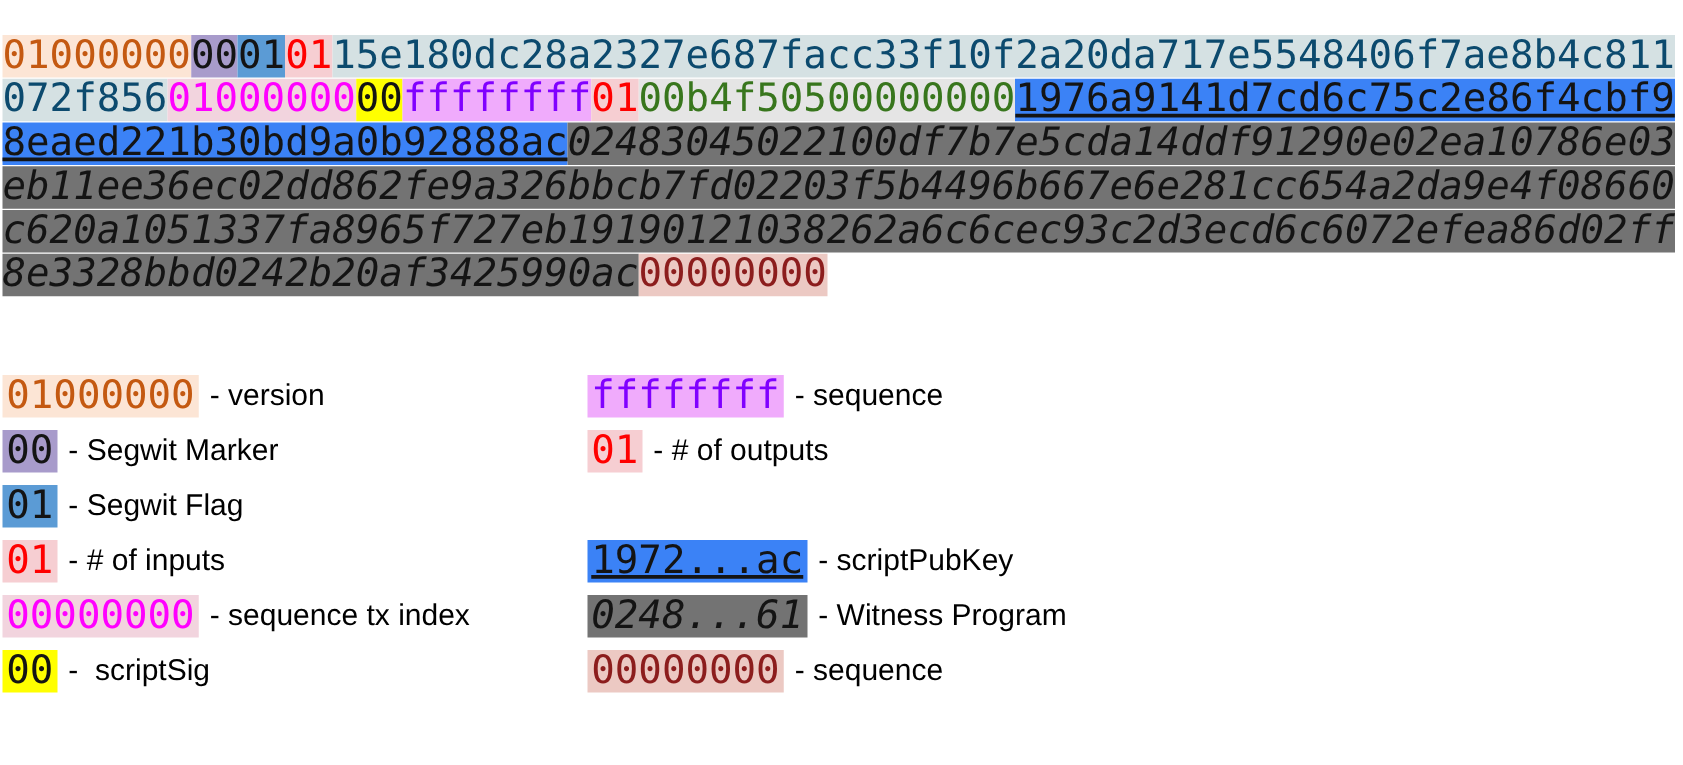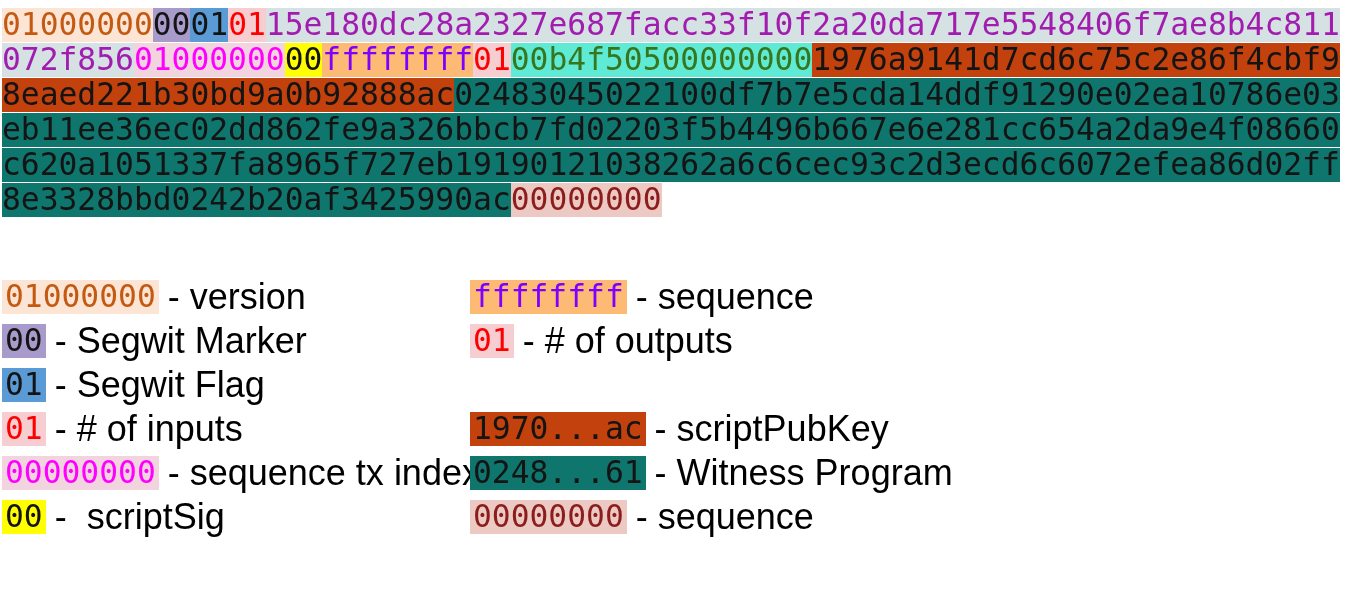--- a/index.html
+++ b/index.html
@@ -1,41 +1,41 @@
 <!DOCTYPE html>
 <html><head>
 <meta charset="utf-8">
 <style>
   html,body{margin:0;padding:0;background:#ffffff;width:1346px;height:612px;overflow:hidden;}
-  .figure{padding:8px 0 0 2px;font-family:"DejaVu Sans Mono",monospace;}
+  .figure{padding:28px 0 0 2px;font-family:"DejaVu Sans Mono",monospace;}
   
   .hexblock{font-size:31.3px;}
   .hexline{display:flex;height:35px;}
   .hexline .seg{display:inline-block;height:34px;line-height:33px;white-space:pre;}
   
   .f-version  {color:#c45911;background:#fce5d5;}
   .f-marker   {color:#141414;background:#a89bcb;}
   .f-flag     {color:#141414;background:#5b9bd5;}
   .f-incount  {color:#ff0000;background:#f6ced2;}
-  .f-prevhash {color:#a21caf;background:#d5e1e3;text-align:right;}
+  .f-prevhash {color:#0c4a6e;background:#d5e1e3;text-align:right;}
   .f-previdx  {color:#ff00ff;background:#f2d4de;}
   .f-scriptsig{color:#141414;background:#ffff00;}
-  .f-sequence {color:#8000ff;background:#fdba74;}
+  .f-sequence {color:#8000ff;background:#f0abfc;}
   .f-outcount {color:#ff0000;background:#f6ced2;}
-  .f-amount   {color:#38761d;background:#5eead4;}
-  .f-spk      {color:#141414;background:#c2410c;}
-  .f-witness  {color:#141414;background:#0f766e;}
+  .f-amount   {color:#38761d;background:#e5e5e5;}
+  .f-spk      {color:#141414;background:#3b82f6;text-decoration:underline;}
+  .f-witness  {color:#141414;background:#737373;font-style:italic;}
   .f-locktime {color:#8c1d1d;background:#ecc9c3;}
   
   .legend{display:flex;margin-top:62px;}
   .lcol{display:flex;flex-direction:column;}
   .lcol.left{width:468px;}
   .lrow{display:flex;align-items:center;height:34px;margin-bottom:10px;}
   .swatch{display:inline-block;font-size:31.3px;height:34px;line-height:33px;padding:0 3px;white-space:pre;}
-  .llabel{font-family:"Liberation Sans","DejaVu Sans",sans-serif;font-size:36px;color:#000000;margin-left:9px;white-space:pre;text-align:right;}
+  .llabel{font-family:"Liberation Sans","DejaVu Sans",sans-serif;font-size:24px;color:#000000;margin-left:9px;white-space:pre;text-align:right;}
 </style>
 </head>
 <body>
 
 <div class="figure">
 
   <div class="hexblock">
     <div class="hexline">
         <span class="seg f-version">01000000</span>
         <span class="seg f-marker">00</span>
@@ -100,21 +100,21 @@
         <span class="swatch f-sequence">ffffffff</span>
         <span class="llabel">- sequence</span>
       </div>
       <div class="lrow">
         <span class="swatch f-outcount">01</span>
         <span class="llabel">- # of outputs</span>
       </div>
       <div class="lrow">
       </div>
       <div class="lrow">
-        <span class="swatch f-spk">1970...ac</span>
+        <span class="swatch f-spk">1972...ac</span>
         <span class="llabel">- scriptPubKey</span>
       </div>
       <div class="lrow">
         <span class="swatch f-witness">0248...61</span>
         <span class="llabel">- Witness Program</span>
       </div>
       <div class="lrow">
         <span class="swatch f-locktime">00000000</span>
         <span class="llabel">- sequence</span>
       </div>

